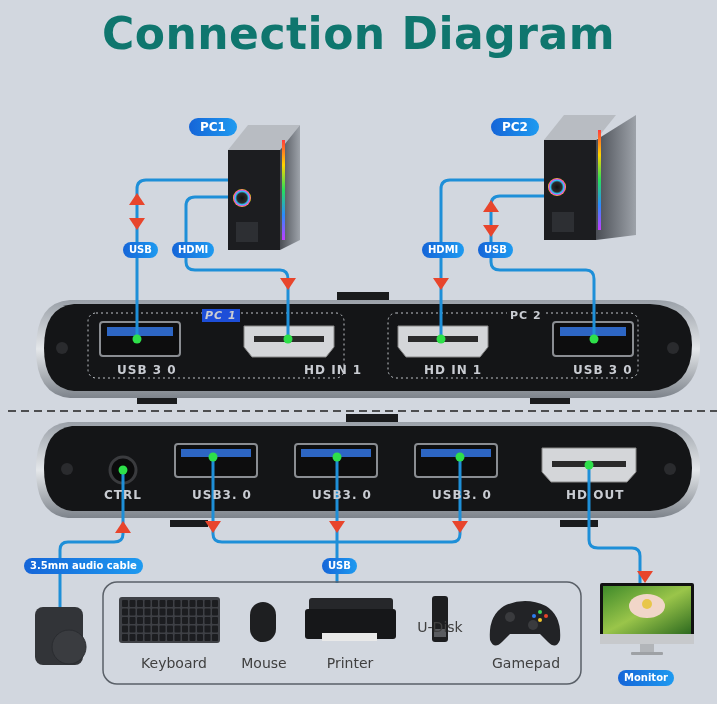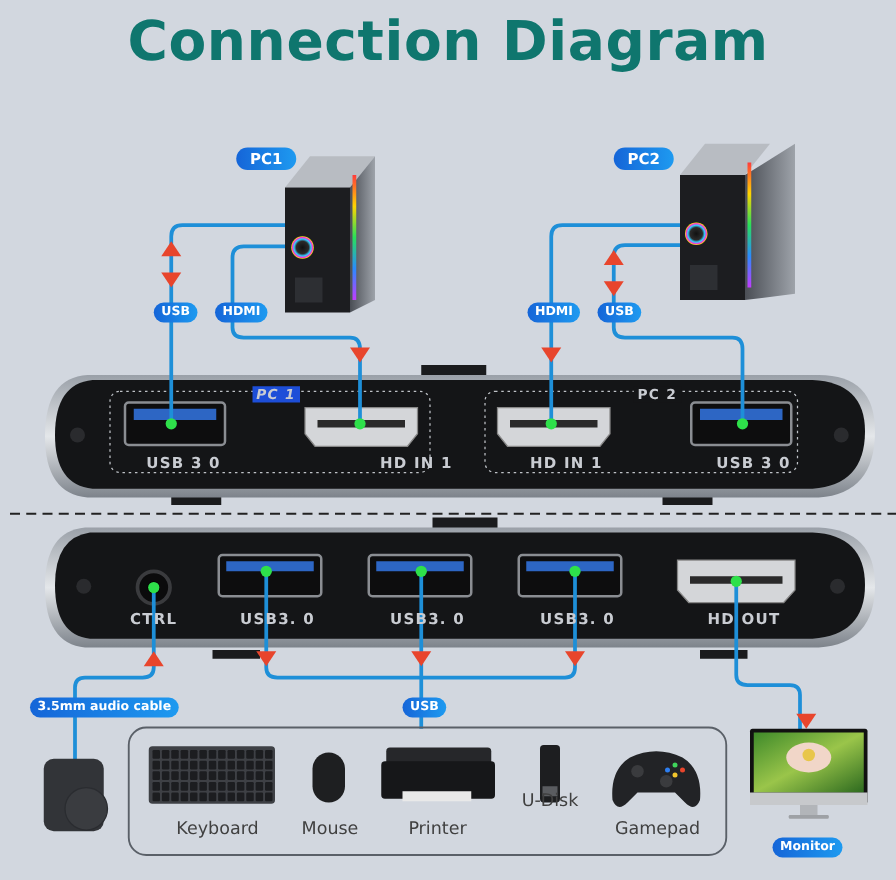--- a/index.html
+++ b/index.html
@@ -317,14 +317,14 @@
 <div class="port-label" style="left:432px;top:488px;">USB3. 0</div>
 <div class="port-label" style="left:566px;top:488px;text-align:center;">HD OUT</div>
 
 <div class="pill" style="left:24px;top:558px;">3.5mm audio cable</div>
 <div class="pill" style="left:322px;top:558px;">USB</div>
 <div class="pill" style="left:618px;top:670px;">Monitor</div>
 
 <div class="dev-label" style="left:129px;top:655px;">Keyboard</div>
 <div class="dev-label" style="left:219px;top:655px;">Mouse</div>
 <div class="dev-label" style="left:305px;top:655px;">Printer</div>
-<div class="dev-label" style="left:395px;top:633px;">U-Disk</div>
+<div class="dev-label" style="left:395px;top:619px;">U-Disk</div>
 <div class="dev-label" style="left:481px;top:655px;">Gamepad</div>
 
 </body></html>

